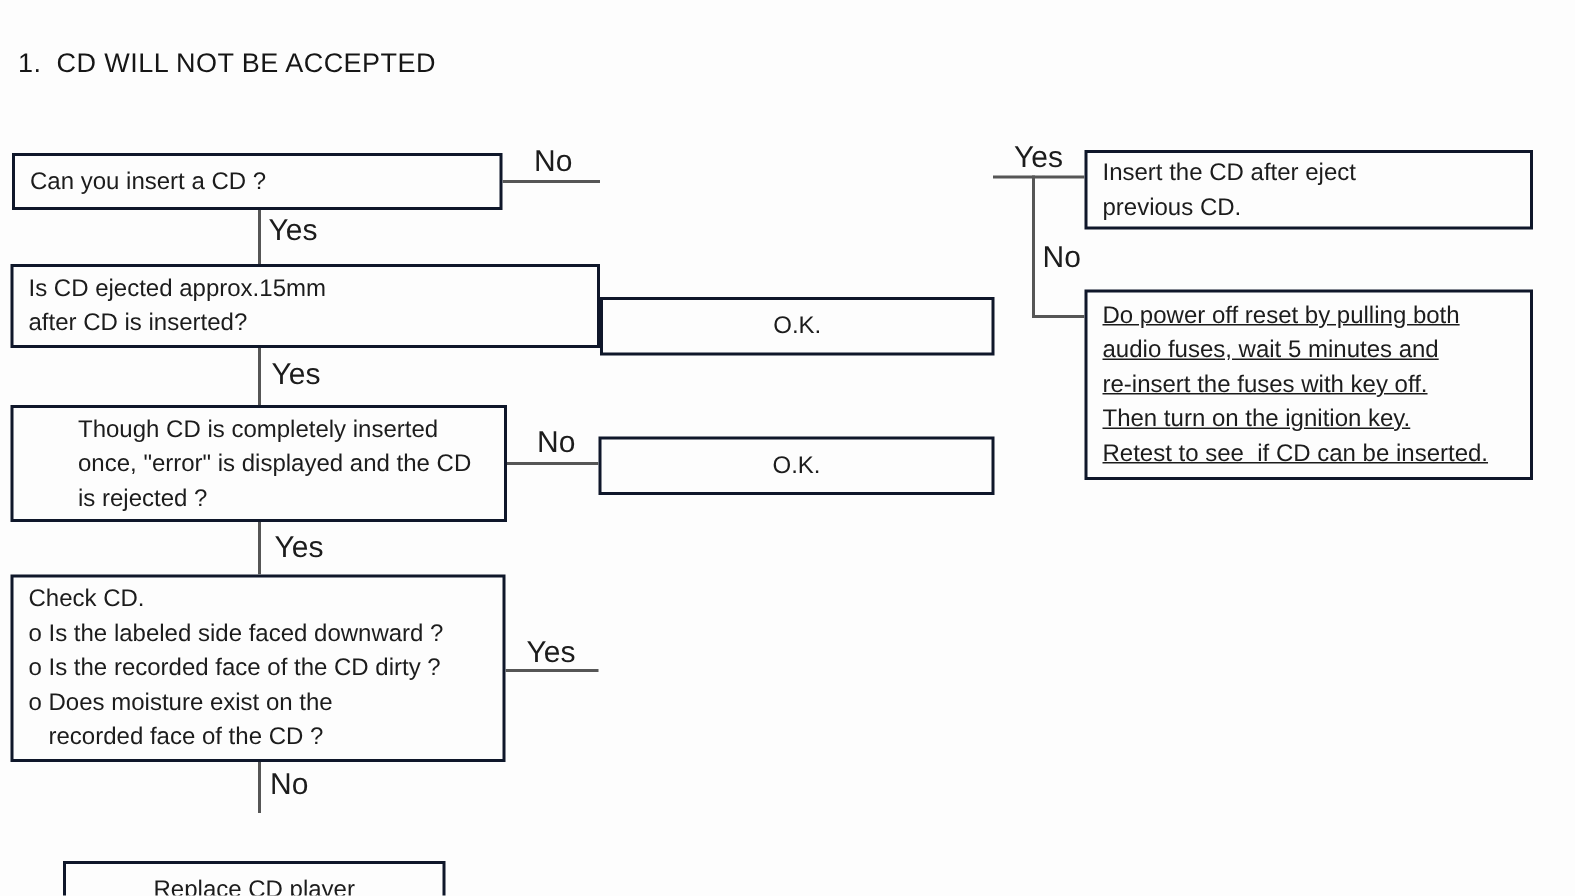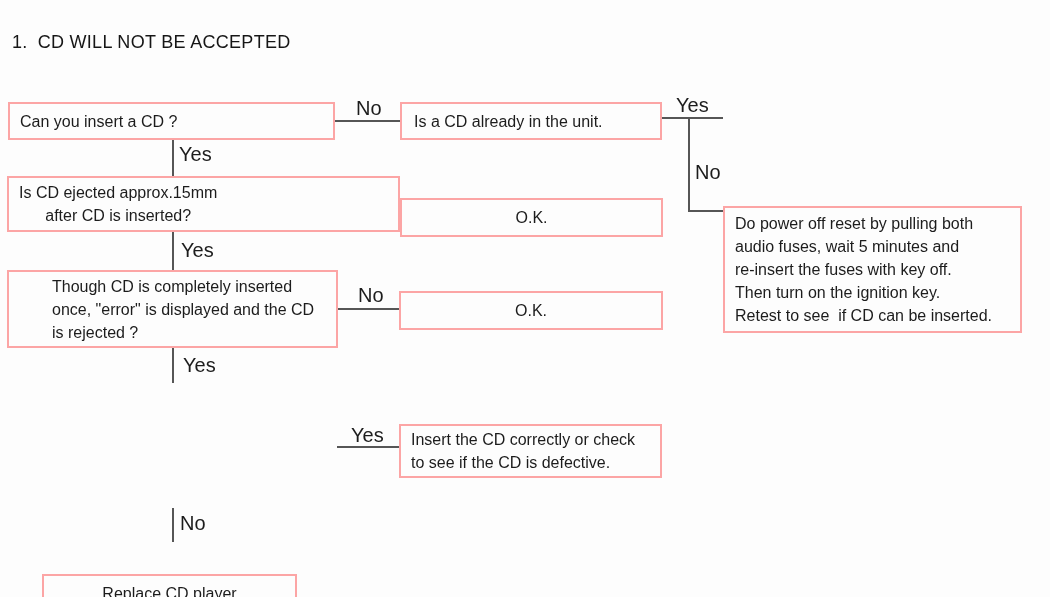--- a/index.html
+++ b/index.html
@@ -14,21 +14,21 @@
   #flowchart { position: absolute; inset: 0; }
 
   .page-title {
     position: absolute; left: 12px; top: 32px;
     font-size: 18px; letter-spacing: 0.3px; color: #161616;
     display: flex; gap: 10px;
   }
 
   .node {
     position: absolute;
-    border: 2px solid #fca5a5;
+    border: 2px solid #0f172a;
     background: #fdfdfd;
     box-sizing: border-box;
     font-size: 16px; line-height: 23px;
     white-space: pre-wrap;
     display: flex; align-items: center;
     padding-left: 10px; padding-right: 4px;
   }
   .node.center { justify-content: center; padding-left: 0; padding-right: 0; }
 
   .line { position: absolute; background: #565656; }
@@ -38,22 +38,22 @@
   .edge-label {
     position: absolute;
     font-size: 20px; line-height: 19px; color: #1c1c1c;
     background: transparent;
   }
 
   
   #q1  { left: 8px;   top: 102px; width: 327px; height: 38px; }
   #q2  { left: 400px; top: 102px; width: 262px; height: 38px; padding-left: 12px; }
   #a1  { left: 723px; top: 100px; width: 299px; height: 53px; }
-  #a2  { left: 723px; top: 206px; width: 299px; height: 127px; }
-  #q3  { left: 7px;   top: 176px; width: 393px; height: 56px; text-align: center; }
+  #a2  { left: 723px; top: 193px; width: 299px; height: 127px; text-decoration: underline; }
+  #q3  { left: 7px;   top: 176px; width: 393px; height: 56px; }
   #ok1 { left: 400px; top: 198px; width: 263px; height: 39px; }
   #q4  { left: 7px;   top: 270px; width: 331px; height: 78px; padding-left: 43px; }
   #ok2 { left: 399px; top: 291px; width: 264px; height: 39px; }
   #q5  { left: 7px;   top: 383px; width: 330px; height: 125px; }
   #a3  { left: 399px; top: 424px; width: 263px; height: 54px; }
   #a4  { left: 42px;  top: 542px; width: 255px; height: 39px; margin-top: 32px; }
 
   
   #l-q1-q2  { left: 335px; top: 120px; width: 65px; }
   #l-q2-a1  { left: 662px; top: 117px; width: 61px; }
@@ -106,30 +106,34 @@
   <span class="edge-label" id="lab-q2-yes">Yes</span>
   <span class="edge-label" id="lab-q2-no">No</span>
   <span class="edge-label" id="lab-q3-no">No</span>
   <span class="edge-label" id="lab-q3-yes">Yes</span>
   <span class="edge-label" id="lab-q4-no">No</span>
   <span class="edge-label" id="lab-q4-yes">Yes</span>
   <span class="edge-label" id="lab-q5-yes">Yes</span>
   <span class="edge-label" id="lab-q5-no">No</span>
 
   <div class="node" id="q1">Can you insert a CD ?</div>
-  <div class="node" id="q2">Is a CD already in the unit.</div>
+  <div class="node" id="a1">Insert the CD after eject
+previous CD.</div>
   <div class="node" id="a2">Do power off reset by pulling both
 audio fuses, wait 5 minutes and
 re-insert the fuses with key off.
 Then turn on the ignition key.
 Retest to see  if CD can be inserted.</div>
   <div class="node" id="q3">Is CD ejected approx.15mm
 after CD is inserted?</div>
   <div class="node center" id="ok1">O.K.</div>
   <div class="node" id="q4">Though CD is completely inserted
 once, "error" is displayed and the CD
 is rejected ?</div>
   <div class="node center" id="ok2">O.K.</div>
-  <div class="node" id="a3">Insert the CD correctly or check
-to see if the CD is defective.</div>
+  <div class="node" id="q5">Check CD.
+o Is the labeled side faced downward ?
+o Is the recorded face of the CD dirty ?
+o Does moisture exist on the
+   recorded face of the CD ?</div>
   <div class="node center" id="a4">Replace CD player</div>
 
 </div>
 
 </body></html>

